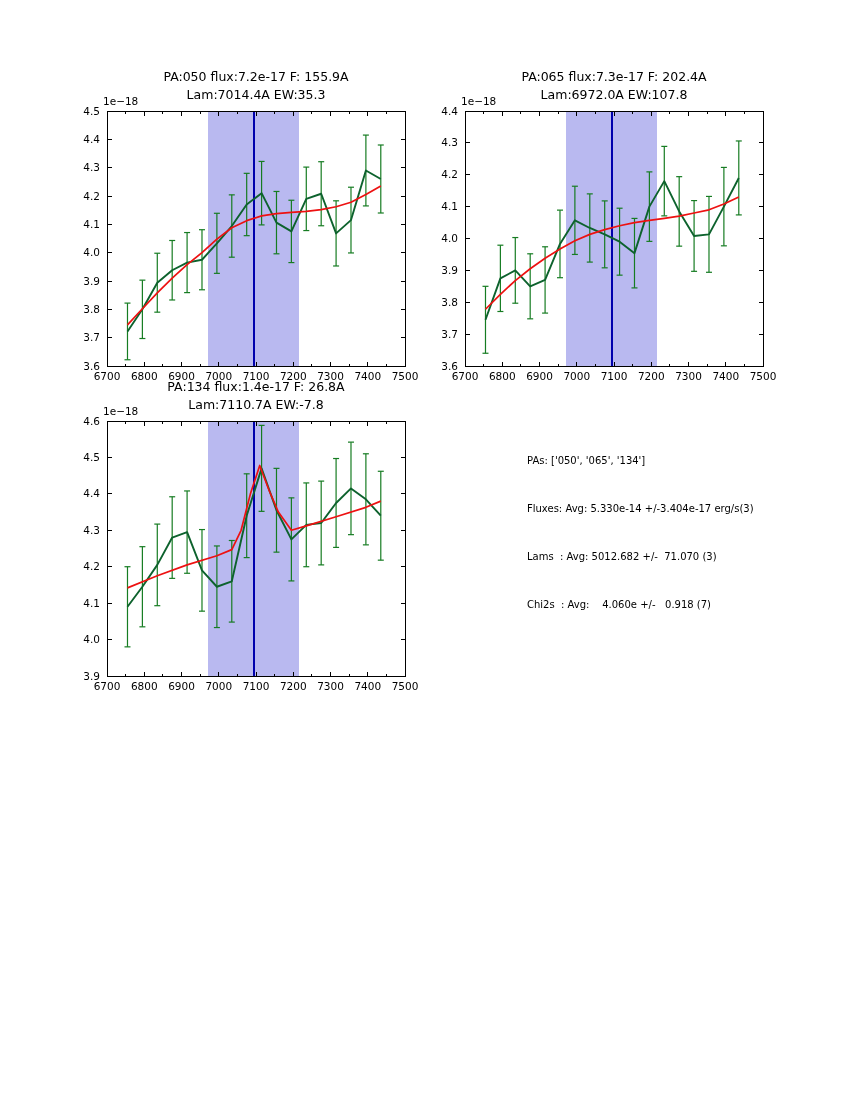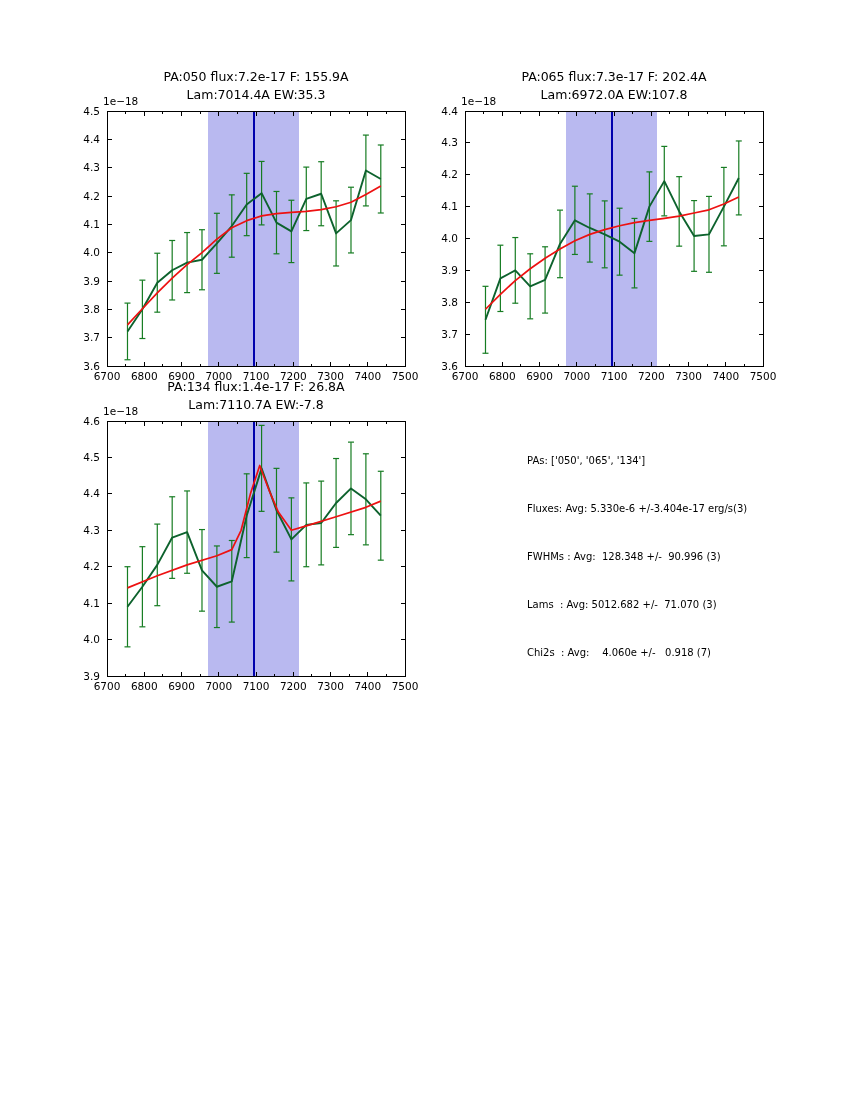--- a/index.html
+++ b/index.html
@@ -425,18 +425,17 @@
       <polyline points="87.4875,241.78571428571428 102.38749999999999,221.75000000000009 117.2875,199.89285714285705 132.1875,172.57142857142838 147.08749999999998,167.1071428571428 161.9875,205.35714285714263 176.8875,221.75000000000009 191.78750000000002,216.28571428571416 206.6875,150.71428571428567 221.5875,103.35714285714283 236.48749999999998,145.24999999999974 251.38750000000002,174.3928571428569 266.2875,159.82142857142836 281.1875,157.9999999999998 296.0875,137.9642857142856 310.98749999999995,123.39285714285703 325.8875,134.32142857142856 340.78749999999997,150.71428571428567" fill="none" stroke="#0d622d" stroke-width="1.9" stroke-linejoin="round"></polyline>
       <polyline points="87.4875,222.84285714285693 117.2875,210.82142857142856 147.08749999999998,199.89285714285705 176.8875,190.78571428571405 191.78750000000002,184.5928571428571 201.1,165.28571428571428 210.4125,128.85714285714263 219.725,100.44285714285712 229.0375,125.21428571428555 238.35,147.0714285714286 251.38750000000002,165.28571428571428 266.2875,160.91428571428554 296.0875,151.80714285714285 325.8875,142.335714285714 340.78749999999997,136.14285714285708" fill="none" stroke="#ed1111" stroke-width="1.7" stroke-linejoin="round"></polyline>
       <rect x="67" y="56" width="298" height="255" fill="none" stroke="#000000" stroke-width="1" shape-rendering="crispEdges"></rect>
       <text x="216" y="26" font-size="12.5" text-anchor="middle" fill="#000000" font-family="&quot;DejaVu Sans&quot;, sans-serif">PA:134 flux:1.4e-17 F: 26.8A</text>
       <text x="216" y="44" font-size="12.5" text-anchor="middle" fill="#000000" font-family="&quot;DejaVu Sans&quot;, sans-serif">Lam:7110.7A EW:-7.8</text>
       <text x="63" y="50" font-size="10.5" text-anchor="start" fill="#000000" font-family="&quot;DejaVu Sans&quot;, sans-serif">1e−18</text>
     </svg>
 
   <div id="summary-block">
     <div class="summary-line">PAs: ['050', '065', '134']</div>
-    <div class="summary-line">Fluxes: Avg: 5.330e-6 +/-3.404e-17 erg/s(3)</div>
-    <div class="summary-line">FWHMs : Avg:  128.348 +/-  90.996 (3)</div>
+    <div class="summary-line">Fluxes: Avg: 5.330e-14 +/-3.404e-17 erg/s(3)</div>
     <div class="summary-line">Lams  : Avg: 5012.682 +/-  71.070 (3)</div>
     <div class="summary-line">Chi2s  : Avg:    4.060e +/-   0.918 (7)</div>
   </div>
 </div>
 
 </body></html>

